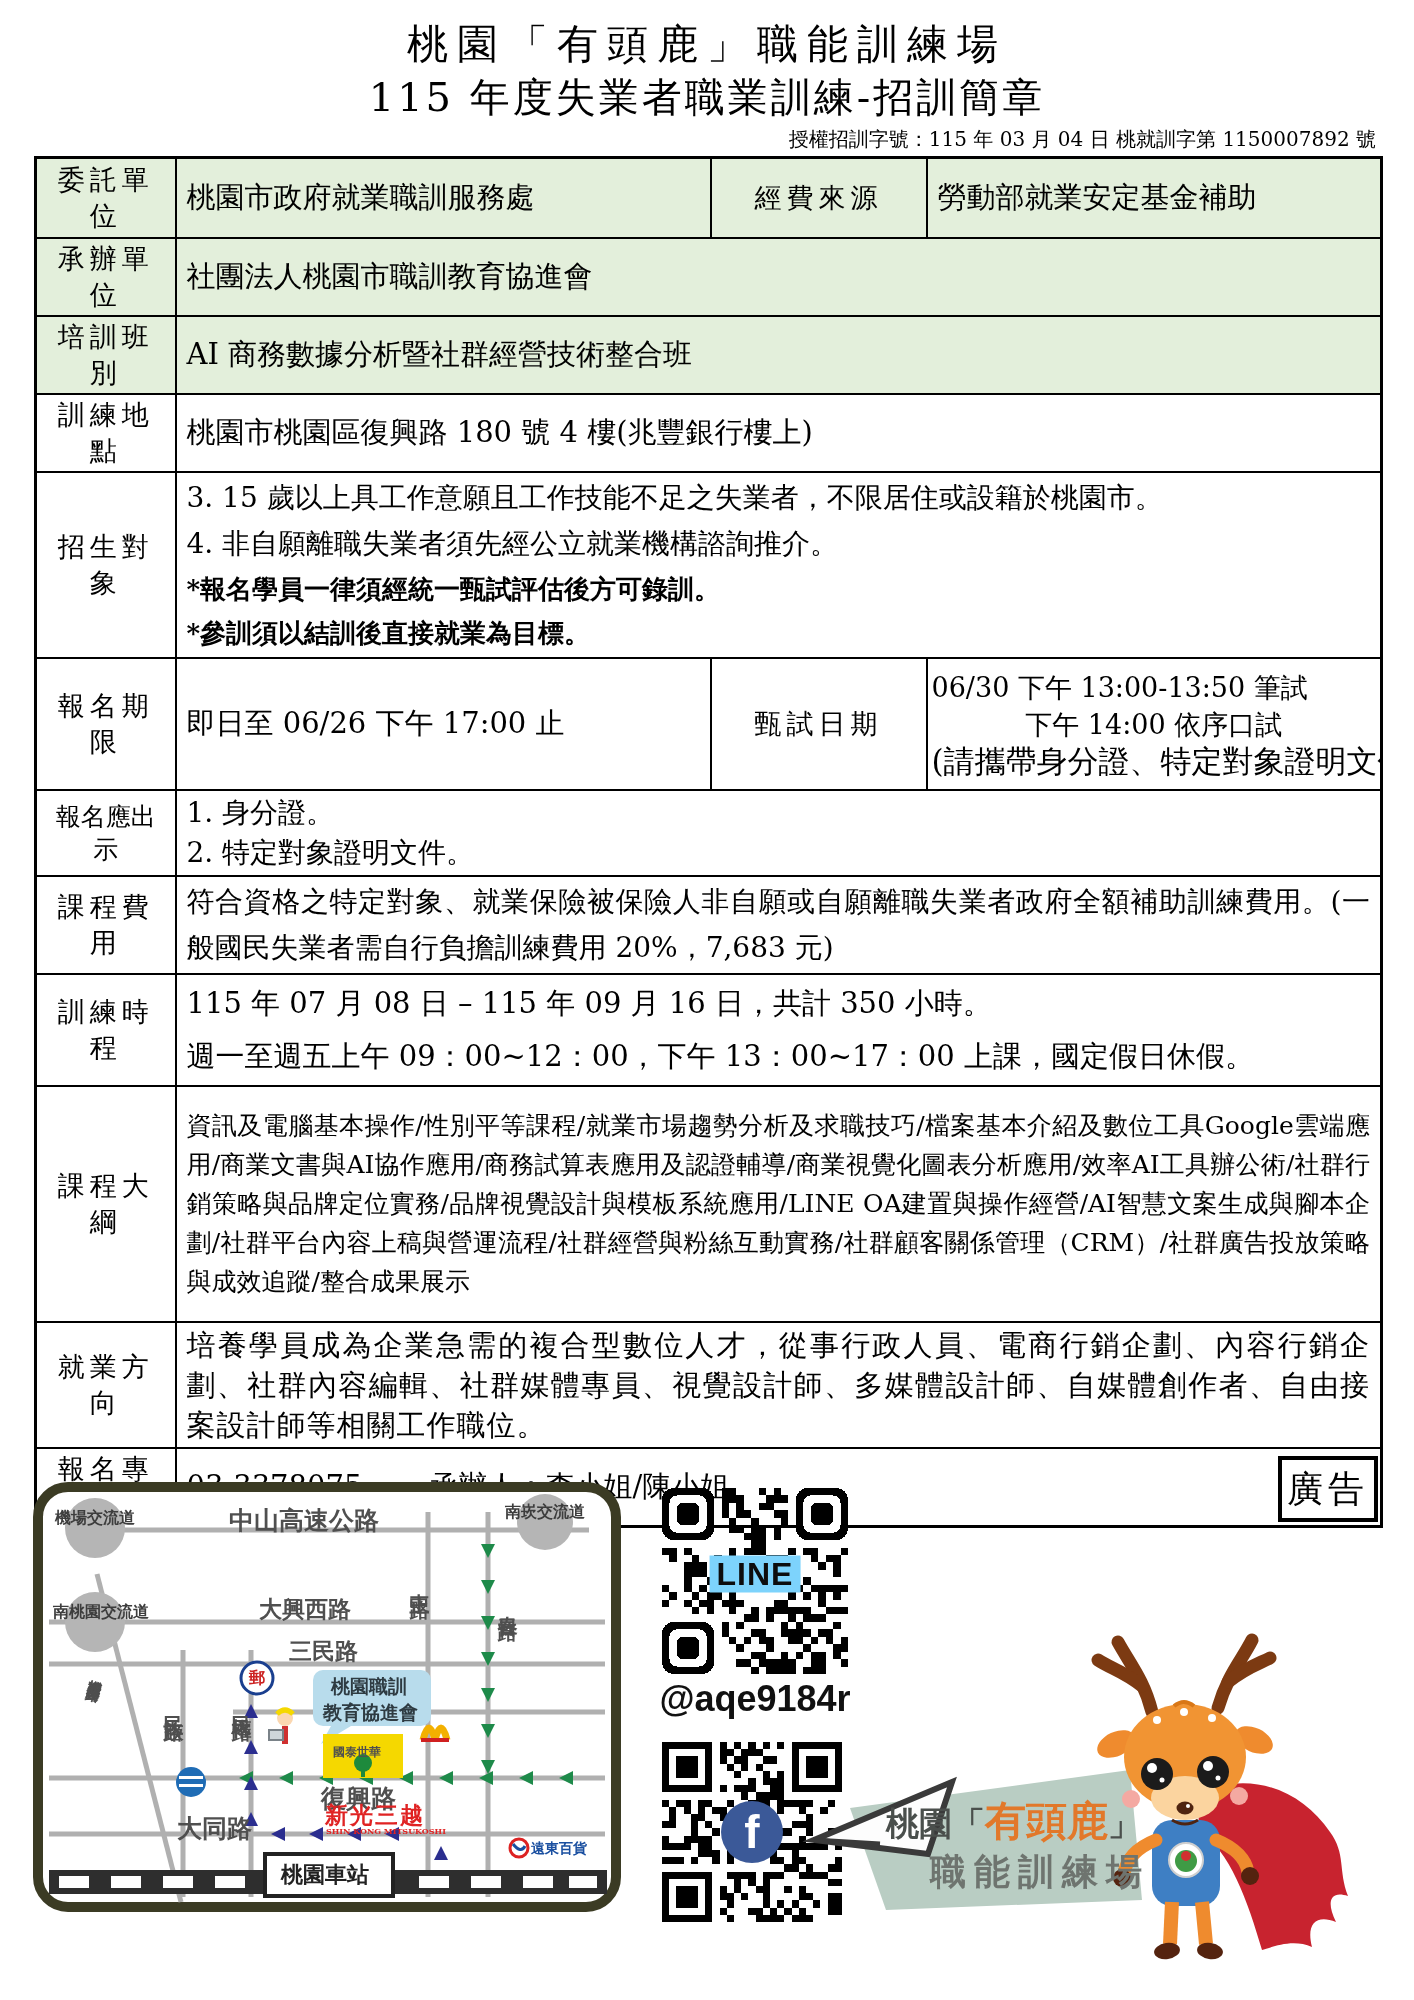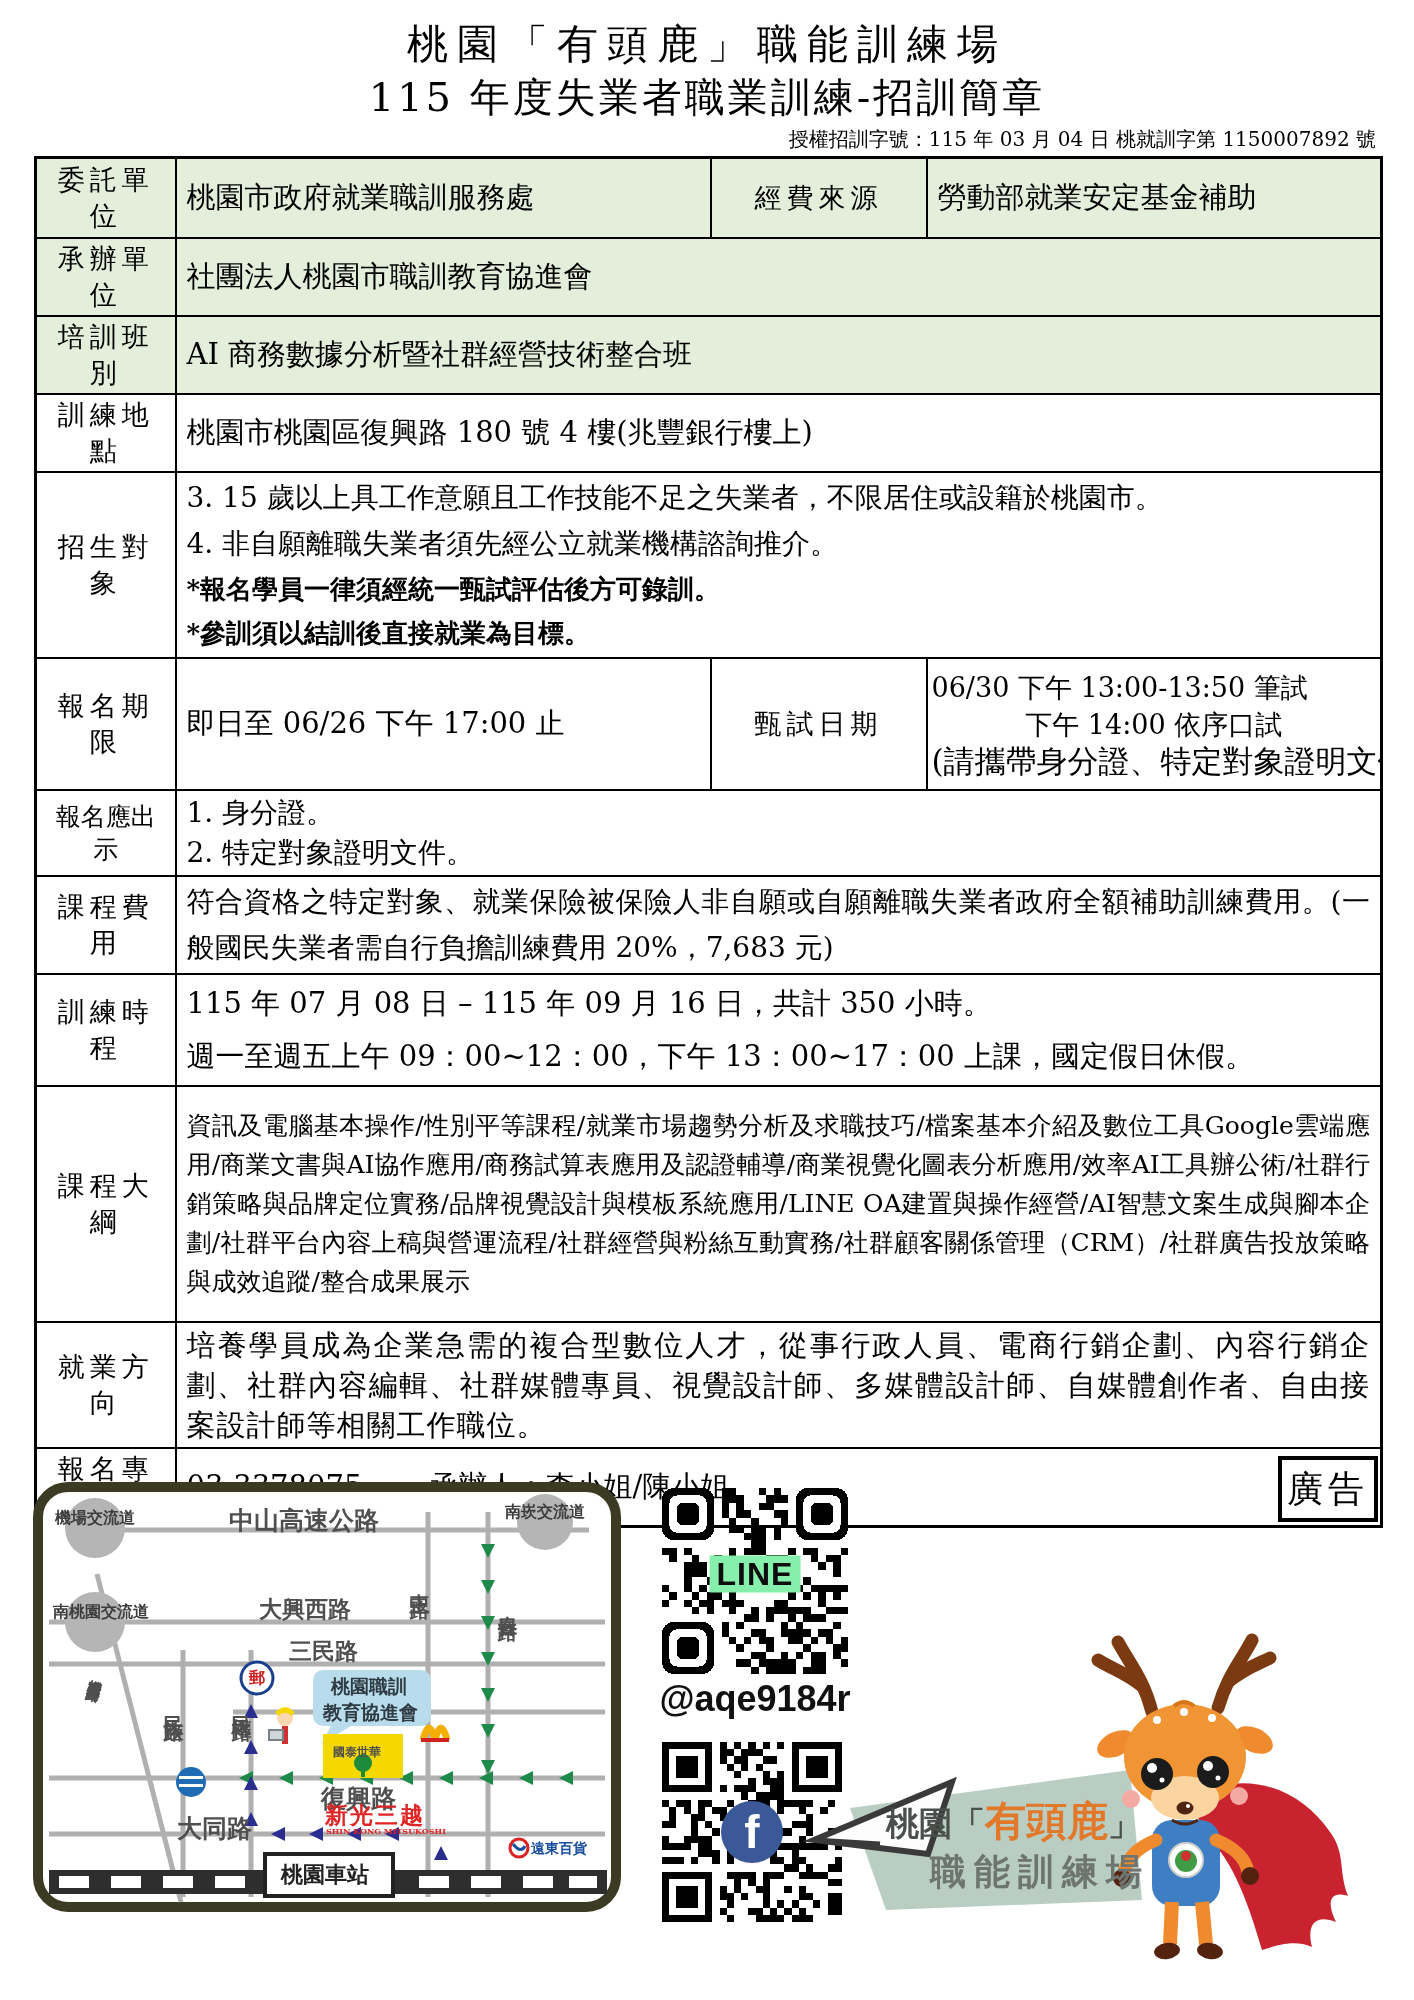--- a/index.html
+++ b/index.html
@@ -34,21 +34,21 @@
   
   .footer{position:absolute;left:0;top:1452px;width:1414px;height:548px;}
   .map{position:absolute;left:33px;top:30px;width:588px;height:430px;}
   .map svg{position:absolute;left:0;top:0;}
   .m-label{position:absolute;color:#4f4f4f;font-weight:bold;white-space:nowrap;}
   .vtext{writing-mode:vertical-rl;text-orientation:upright;letter-spacing:3px;}
   .m-ic{text-align:center;font-size:16px;line-height:19px;color:#3d3d3d;}
   .bubble-l{color:#2e3b42;}
   
   .line-qr{position:absolute;left:662px;top:36px;width:186px;height:186px;}
-  .qr-overlay{position:absolute;left:50%;top:46%;transform:translate(-50%,-50%);background:#86efac;
+  .qr-overlay{position:absolute;left:50%;top:46%;transform:translate(-50%,-50%);background:#7dd3fc;
               padding:0 7px;font:bold 32px "Liberation Sans",sans-serif;color:#0d0d0d;letter-spacing:1px;}
   .line-account{position:absolute;left:648px;top:226px;width:214px;text-align:center;
                 font:bold 36px "Liberation Sans",sans-serif;color:#111;}
   .fb-qr{position:absolute;left:662px;top:290px;width:180px;height:180px;}
   .fb-badge{position:absolute;left:50%;top:50%;transform:translate(-50%,-50%);width:62px;height:62px;
             border-radius:50%;background:#3b5998;color:#fff;display:flex;align-items:center;
             justify-content:center;font:bold 46px "Liberation Sans",sans-serif;}
   .ad-box{position:absolute;left:1278px;top:4px;width:92px;height:58px;border:4px solid #000;
           display:flex;align-items:center;justify-content:center;font-size:36px;letter-spacing:5px;}
   

